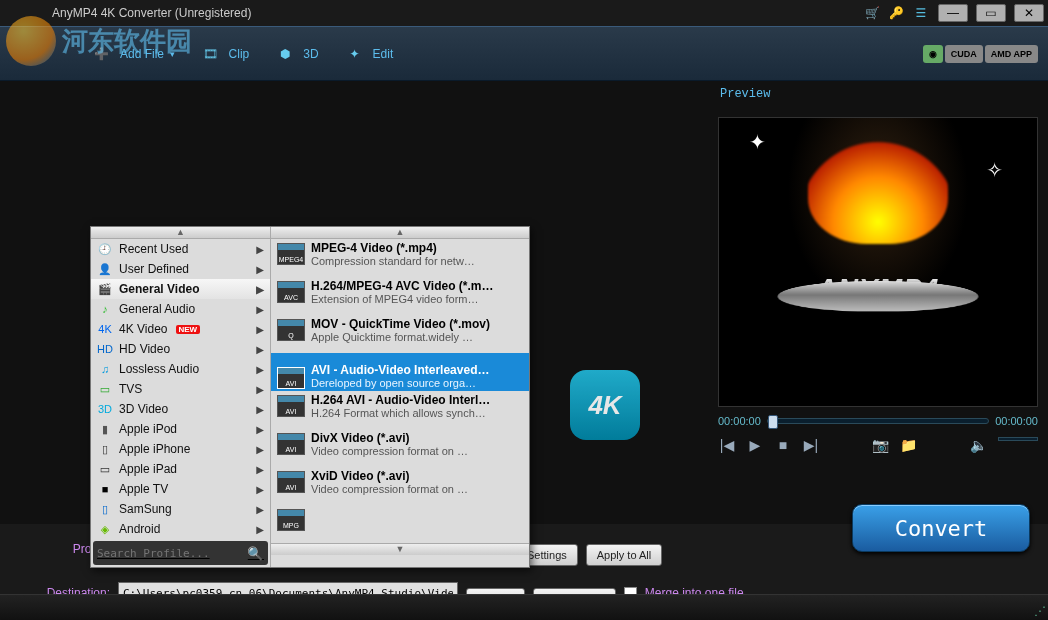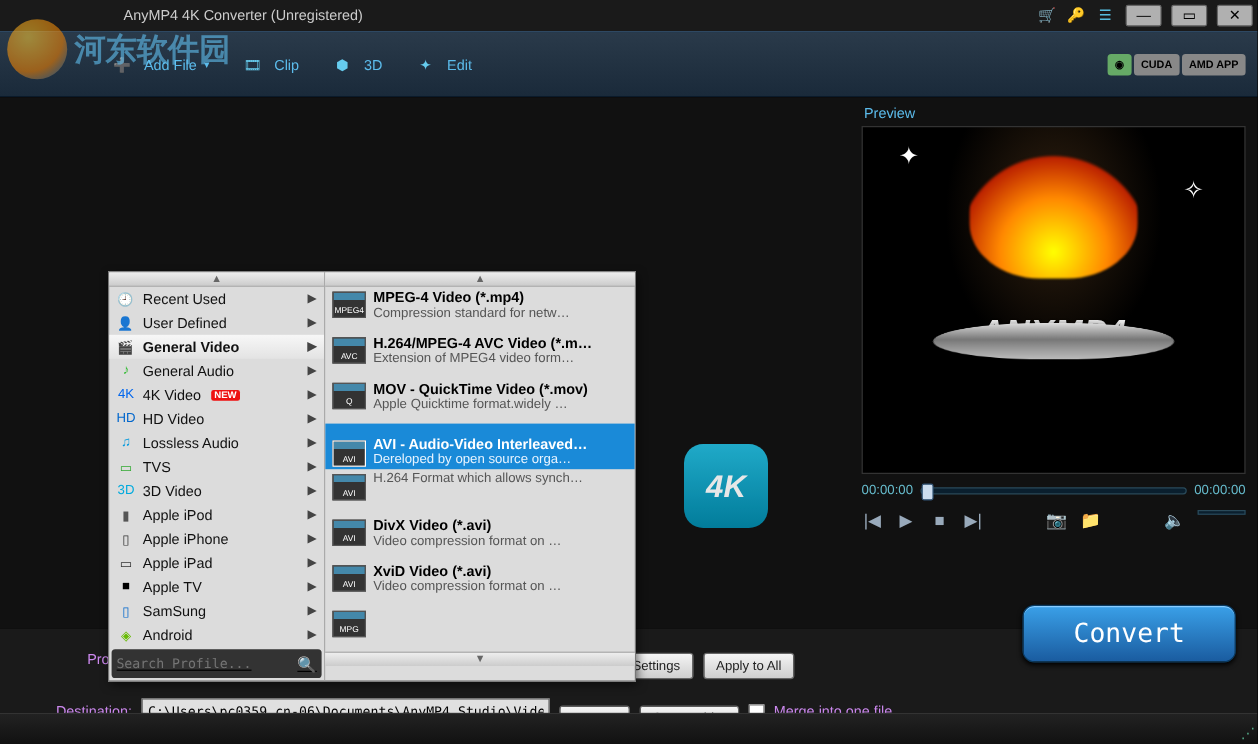--- a/index.html
+++ b/index.html
@@ -1,19 +1,19 @@
 <!DOCTYPE html>
 <html><head>
 <meta charset="utf-8">
 <style>
 * { margin: 0; padding: 0; box-sizing: border-box; font-family: "Microsoft YaHei", Tahoma, sans-serif; }
 body { width: 1048px; height: 620px; background: #000; overflow: hidden; position: relative; }
 
 
-.titlebar { height: 26px; background: #1a1a1a; display: flex; align-items: center; color: #ccc; font-size: 12px; padding-left: 103px; }
+.titlebar { height: 26px; background: #1a1a1a; display: flex; align-items: center; color: #ccc; font-size: 12px; padding-left: 52px; }
 .titlebar .title { flex: 1; }
 .titlebar .sys-icons { display: flex; gap: 6px; align-items: center; padding-right: 4px; }
 .titlebar .ico { width: 18px; height: 18px; display:flex; align-items:center; justify-content:center; color:#5bd; }
 .titlebar .winbtn { width: 30px; height: 18px; background:#b0b0b0; border:1px solid #666; color:#000; font-size:12px; display:flex;align-items:center;justify-content:center; margin-left:2px; border-radius:2px;}
 
 
 .toolbar { height: 55px; background: linear-gradient(#2a3a4a,#1a2a3a); border-top:1px solid #3a5a7a; border-bottom:1px solid #0a1a2a; display:flex; align-items:center; padding:0 10px 0 90px; gap:24px; color:#5cbcec; font-size:12px;}
 .toolbar .tbtn { display:flex; align-items:center; gap:6px; cursor:pointer; }
 .toolbar .tico { width:24px; height:24px; display:flex; align-items:center; justify-content:center; color:#6ce; }
 .toolbar .spacer { flex:1; }
@@ -22,21 +22,21 @@
 
 
 .wm { position:absolute; top:6px; left:6px; width:240px; height:70px; pointer-events:none; opacity:0.55; display:flex; align-items:center; gap:6px; color:#6cf; font-weight:bold; font-size:26px; z-index:50; }
 .wm .ball { width:50px; height:50px; border-radius:50%; background:radial-gradient(circle at 35% 30%, #fc3, #f80 60%, #06c); }
 
 
 .main { position:relative; height: calc(620px - 26px - 55px - 70px - 26px); background:#111; }
 
 
 .preview-col { position:absolute; right:10px; top:6px; width:320px; }
-.preview-title { color:#5cbcec; font-size:12px; margin-bottom:4px; padding-left:2px;}
+.preview-title { color:#5cbcec; font-size:12px; margin-bottom:16px; padding-left:2px;font-family:Liberation Mono, monospace;}
 .preview-box { width:320px; height:290px; border:1px solid #333; background:radial-gradient(ellipse at 50% 25%, #321, #000 40%); position:relative; overflow:hidden;}
 .preview-logo { position:absolute; left:50%; top:58%; transform:translate(-50%,-50%); width:220px; text-align:center; }
 .pedestal { width:200px; height:60px; margin:0 auto; background:linear-gradient(#ddd,#777,#bbb); border-radius:50%/55%; transform:perspective(300px) rotateX(60deg); box-shadow:0 8px 20px #000; }
 .pedestal-text { color:#eee; font-weight:bold; font-size:28px; font-style:italic; margin-top:-52px; text-shadow:1px 1px 2px #000; letter-spacing:1px; }
 .flame { position:absolute; top:16px; left:50%; transform:translateX(-50%); width:140px; height:110px; background:radial-gradient(circle at 50% 80%, #ff0, #f80 40%, #b20 70%, transparent 72%); border-radius:60% 60% 50% 50%; filter:blur(1px); }
 .sparkle { position:absolute; color:#fff; font-size:20px; }
 .time-row { display:flex; align-items:center; gap:6px; margin-top:8px; color:#6bc; font-size:11px; }
 .time-row .slider-track { flex:1; height:6px; background:#0a1f2e; border:1px solid #2a4a5a; border-radius:3px; position:relative; }
 .time-row .slider-thumb { position:absolute; left:0; top:-4px; width:10px; height:14px; background:#cde; border:1px solid #357; border-radius:2px; }
 .pv-ctrls { display:flex; align-items:center; gap:10px; margin-top:10px; justify-content:space-between;}
@@ -283,20 +283,21 @@
           <div class="fmt-item sel">
             <div class="fico">AVI</div>
             <div class="fmt-txt">
               <div class="fmt-title">AVI - Audio-Video Interleaved…</div>
               <div class="fmt-desc">Dereloped by open source orga…</div>
             </div>
           </div>
           <div class="fmt-item">
             <div class="fico">AVI</div>
             <div class="fmt-txt">
+              <div class="fmt-title">H.264 AVI - Audio-Video Interl…</div>
               <div class="fmt-desc">H.264 Format which allows synch…</div>
             </div>
           </div>
           <div class="fmt-item">
             <div class="fico">AVI</div>
             <div class="fmt-txt">
               <div class="fmt-title">DivX Video (*.avi)</div>
               <div class="fmt-desc">Video compression format on …</div>
             </div>
           </div>

